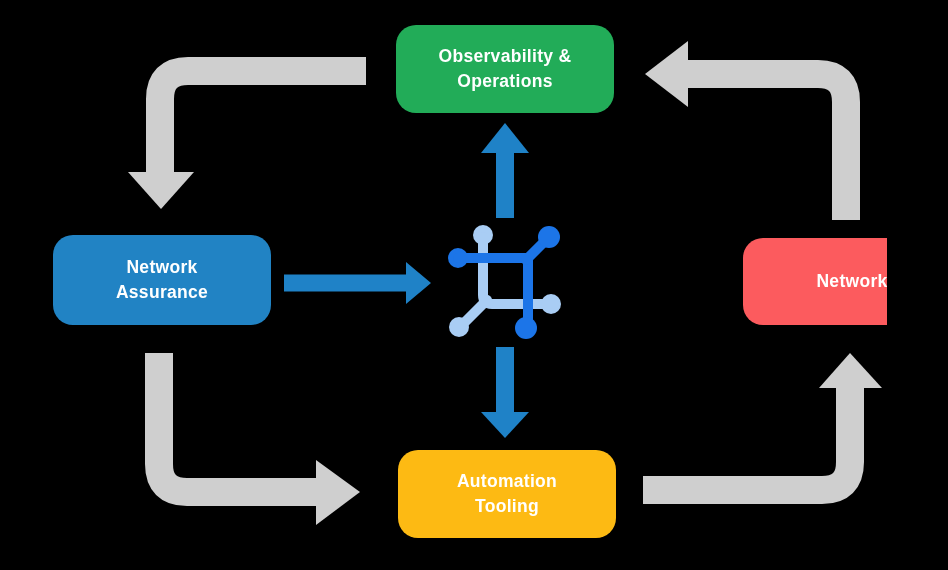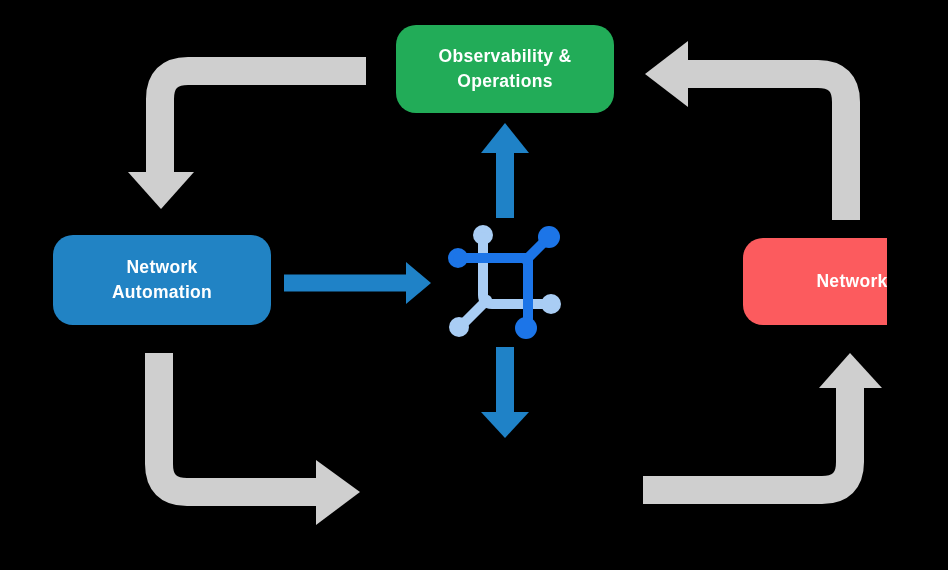--- a/index.html
+++ b/index.html
@@ -80,21 +80,25 @@
     </g>
   </svg>
 
   <div class="node node-observability" style="background-color: rgb(34, 172, 88);">
     <span class="node-line">Observability &amp;</span>
     <span class="node-line">Operations</span>
   </div>
 
   <div class="node node-operations" style="background-color: rgb(33, 131, 196);">
     <span class="node-line">Network</span>
-    <span class="node-line">Automation</span>
+    <span class="node-line">Assurance</span>
   </div>
 
   <div class="node node-infrastructure" style="background-color: rgb(252, 91, 94);">
     <span class="node-line">Network</span>
   </div>
 
+  <div class="node node-automation" style="background-color: rgb(253, 186, 19);">
+    <span class="node-line">Automation</span>
+    <span class="node-line">Tooling</span>
+  </div>
 
 </div>
 
 </body></html>

